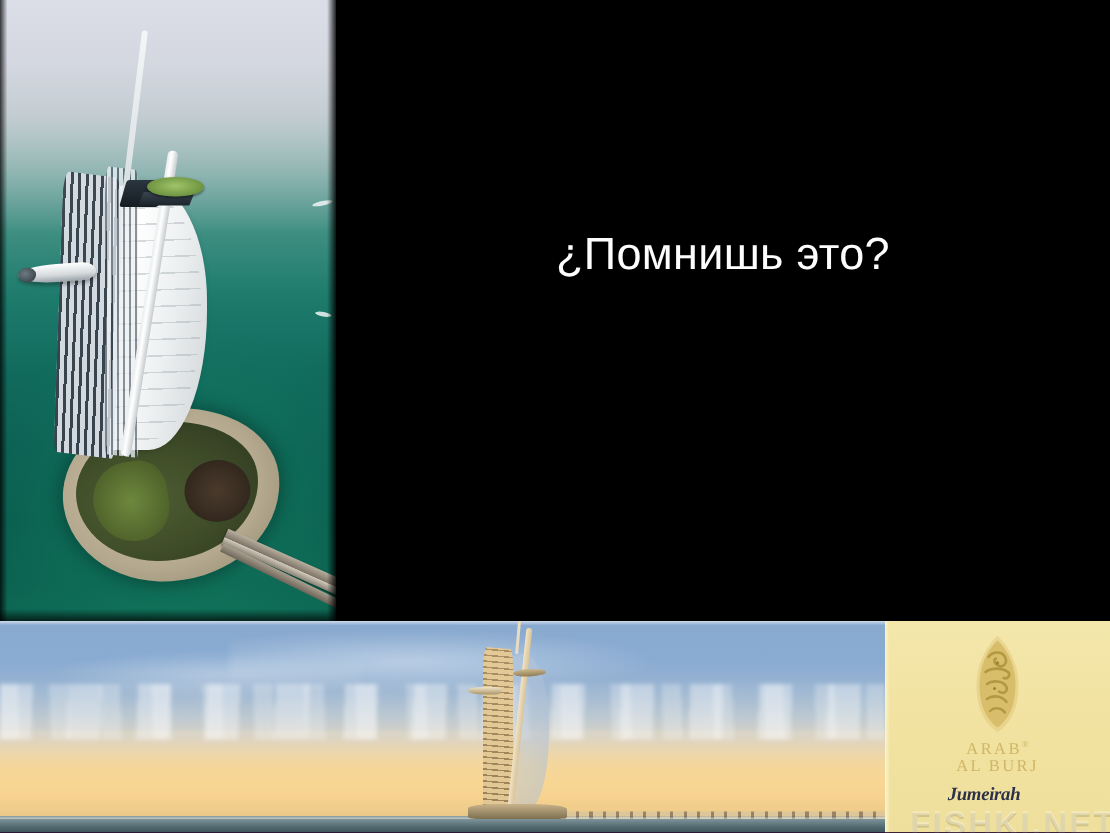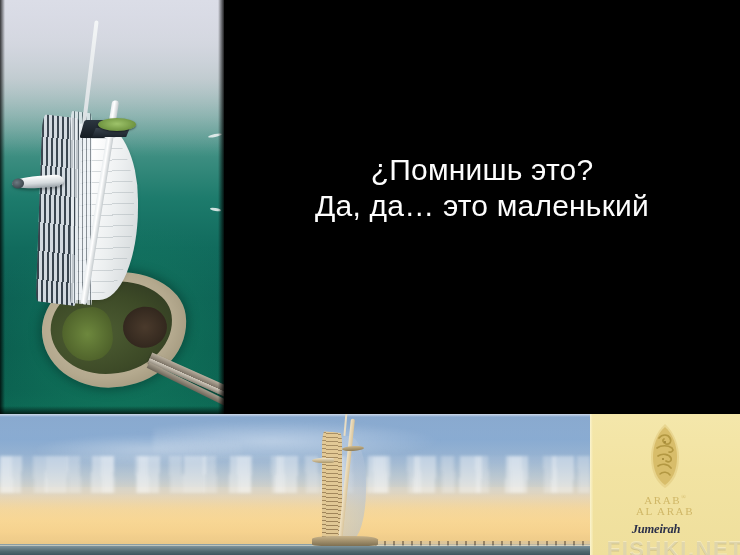--- a/index.html
+++ b/index.html
@@ -410,21 +410,20 @@
       </div>
 
       <div class="darkedge-l"></div>
       <div class="darkedge-r"></div>
       <div class="darkedge-b"></div>
     </div>
 
     <div class="caption-area">
       <div class="caption">
         <span class="line">¿Помнишь это?</span>
-        <span class="line">Да, да… это маленький</span>
       </div>
     </div>
   </div>
 
   <div class="bottom-row">
 
     <div class="pano">
       <div class="skyblue"></div>
       <div class="wisp"></div>
       <div class="wisp2"></div>
@@ -458,21 +457,21 @@
           <path d="M10 33 C14 30 21 31 23 35 C24 38 21 40 18 38" fill="none" stroke="#b39842" stroke-width="1.7" stroke-linecap="round"></path>
           <path d="M10 43 C14 40 20 41 23 45" fill="none" stroke="#b39842" stroke-width="1.7" stroke-linecap="round"></path>
           <path d="M12 51 C15 48 20 49 22 52" fill="none" stroke="#b39842" stroke-width="1.6" stroke-linecap="round"></path>
           <circle cx="17" cy="19" r="1.1" fill="#9d8335"></circle>
           <circle cx="15" cy="36" r="1" fill="#9d8335"></circle>
         </svg>
       </div>
 
       <div class="logo-name">
         <span>ARAB</span><span class="reg">®</span><br>
-        <span>AL ARAB</span>
+        <span>AL BURJ</span>
       </div>
 
       <div class="logo-sub">Jumeirah</div>
     </div>
 
     <div class="watermark">FISHKI.NET</div>
   </div>
 
 </div>
 

